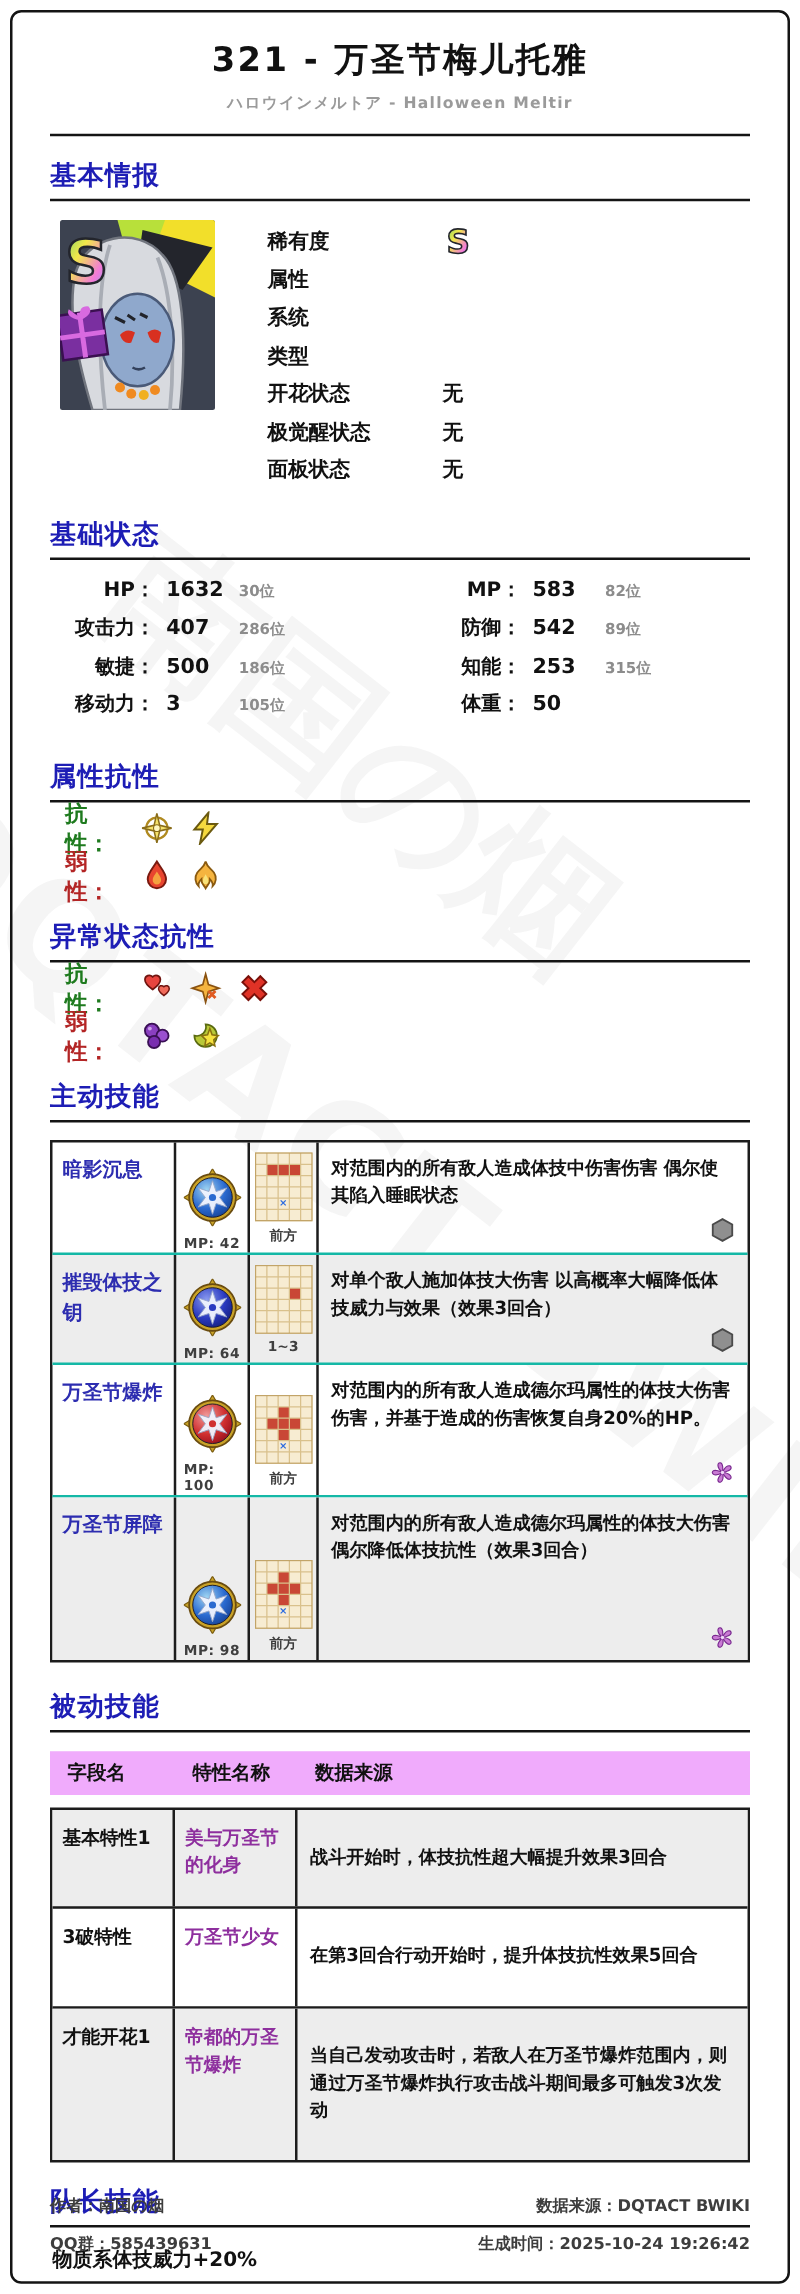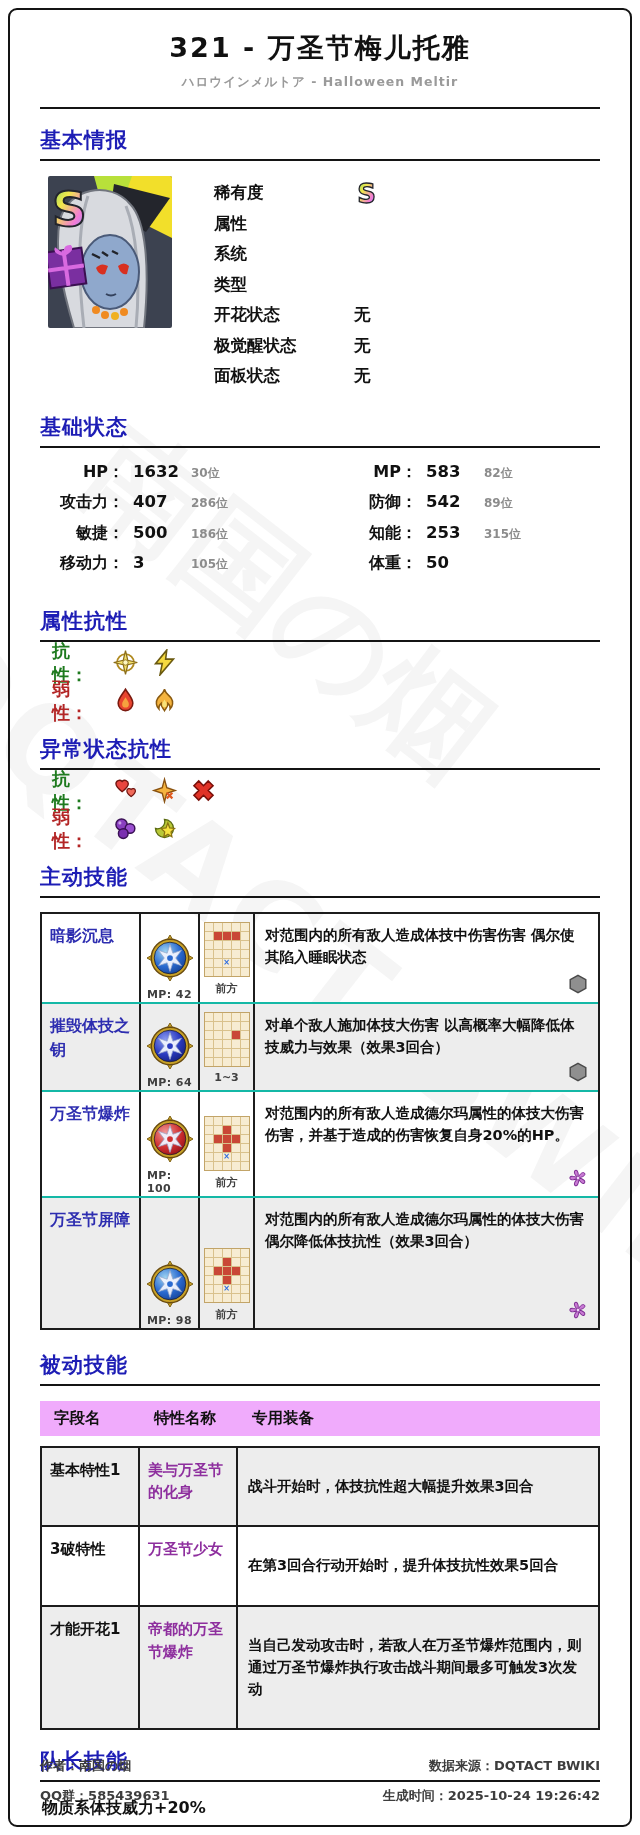--- a/index.html
+++ b/index.html
@@ -581,21 +581,21 @@
               </svg>
             </span>
         </div>
       </div>
     </div>
 
     <div class="sec-h">被动技能</div>
     <div class="phead">
       <span>字段名</span>
       <span>特性名称</span>
-      <span>专用装备</span>
+      <span>数据来源</span>
     </div>
     <div class="ptable">
       <div class="prow alt">
         <div class="pcell">基本特性1</div>
         <div class="pcell ptrait">美与万圣节的化身</div>
         <div class="pcell">战斗开始时，体技抗性超大幅提升效果3回合</div>
       </div>
       <div class="prow">
         <div class="pcell">3破特性</div>
         <div class="pcell ptrait">万圣节少女</div>

